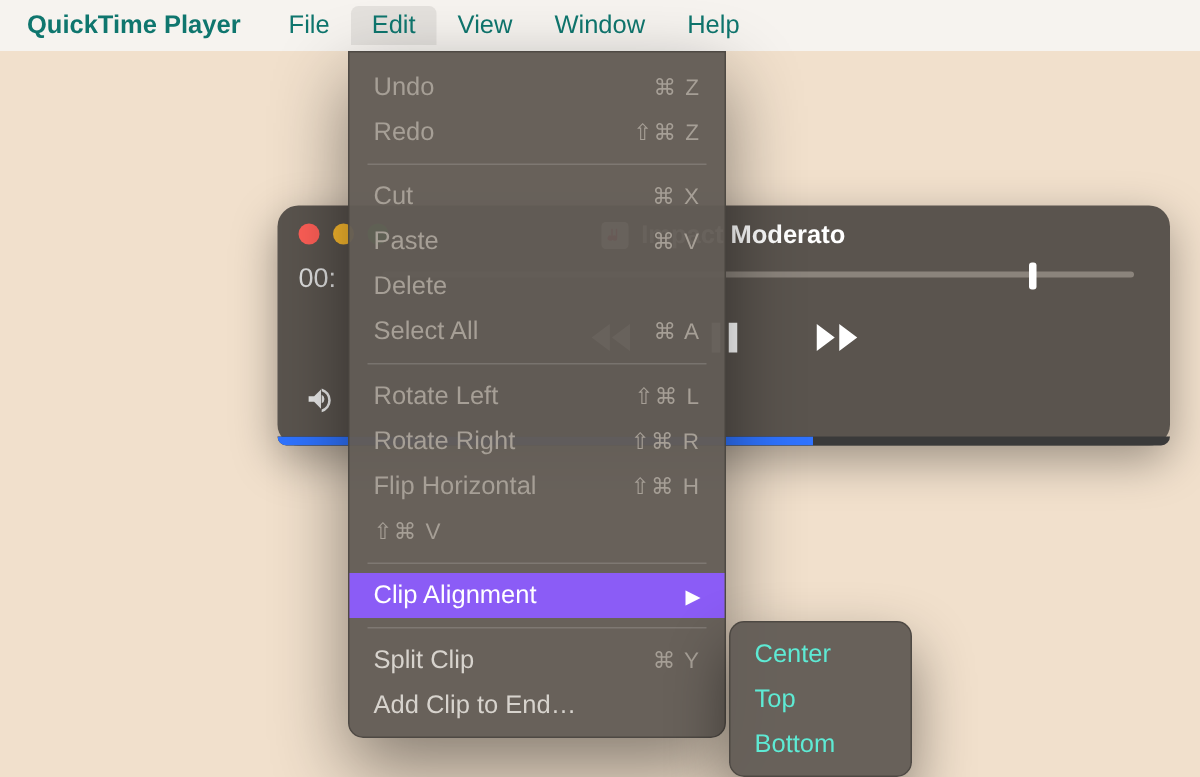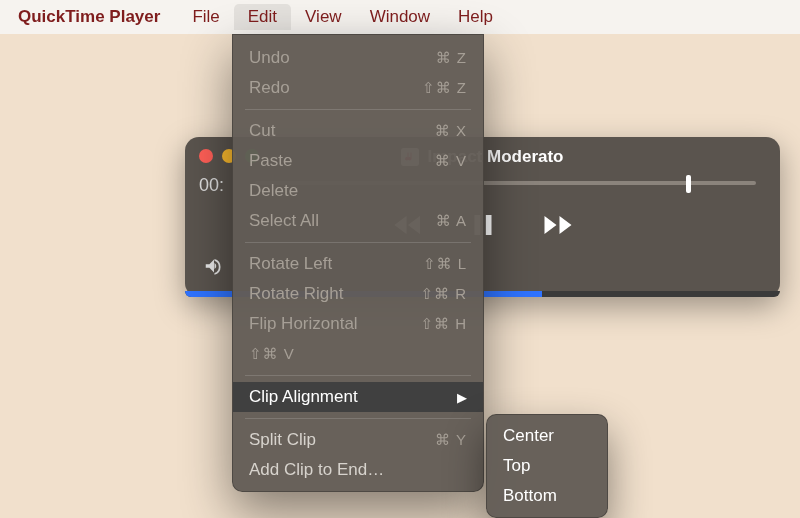--- a/index.html
+++ b/index.html
@@ -19,21 +19,21 @@
     background: #f6f3ef;
     display: flex;
     align-items: center;
     padding: 0 10px;
     gap: 0;
   }
   .menubar-item {
     padding: 0 14px;
     height: 26px;
     display: flex; align-items: center;
-    color: #7f1d1d;
+    color: #0f766e;
   }
   .menubar-app { font-weight: 700; padding-left: 8px; padding-right: 18px; }
   .menubar-item.open {
     background: #e4e1dd;
     border-radius: 5px 5px 0 0;
     text-align: center;
   }
 
   
   .player {
@@ -108,41 +108,41 @@
   }
   .menu-item {
     display: flex; align-items: center;
     height: 30px;
     padding: 0 16px;
     justify-content: space-between;
   }
   .menu-item.disabled { color: #a69f96; }
   .menu-item .sc { color: #a69f96; font-size: 15px; letter-spacing: 1px; }
   .menu-item.highlight {
-    background: #404040; color: #fff;
+    background: #8b5cf6; color: #fff;
   }
   .menu-item.highlight .chev { color: #fff; }
   .menu-sep {
     height: 1px; background: rgba(255,255,255,.15);
     margin: 6px 12px;
   }
   .chev { font-size: 13px; color: #cfc9c1; }
 
   
   .submenu {
     position: absolute;
     left: 486px; top: 414px;
     width: 122px;
     background: rgba(98,92,85,.96);
     border: 1px solid rgba(0,0,0,.25);
     border-radius: 10px;
     box-shadow: 0 18px 40px rgba(0,0,0,.45);
     padding: 6px 0;
   }
-  .submenu .menu-item { color: #ffffff; height: 30px; }
+  .submenu .menu-item { color: #5eead4; height: 30px; }
 </style>
 </head>
 <body>
 
 <div class="menubar">
   <div class="menubar-item menubar-app">QuickTime Player</div>
   <div class="menubar-item">File</div>
   <div class="menubar-item open">Edit</div>
   <div class="menubar-item">View</div>
   <div class="menubar-item">Window</div>

